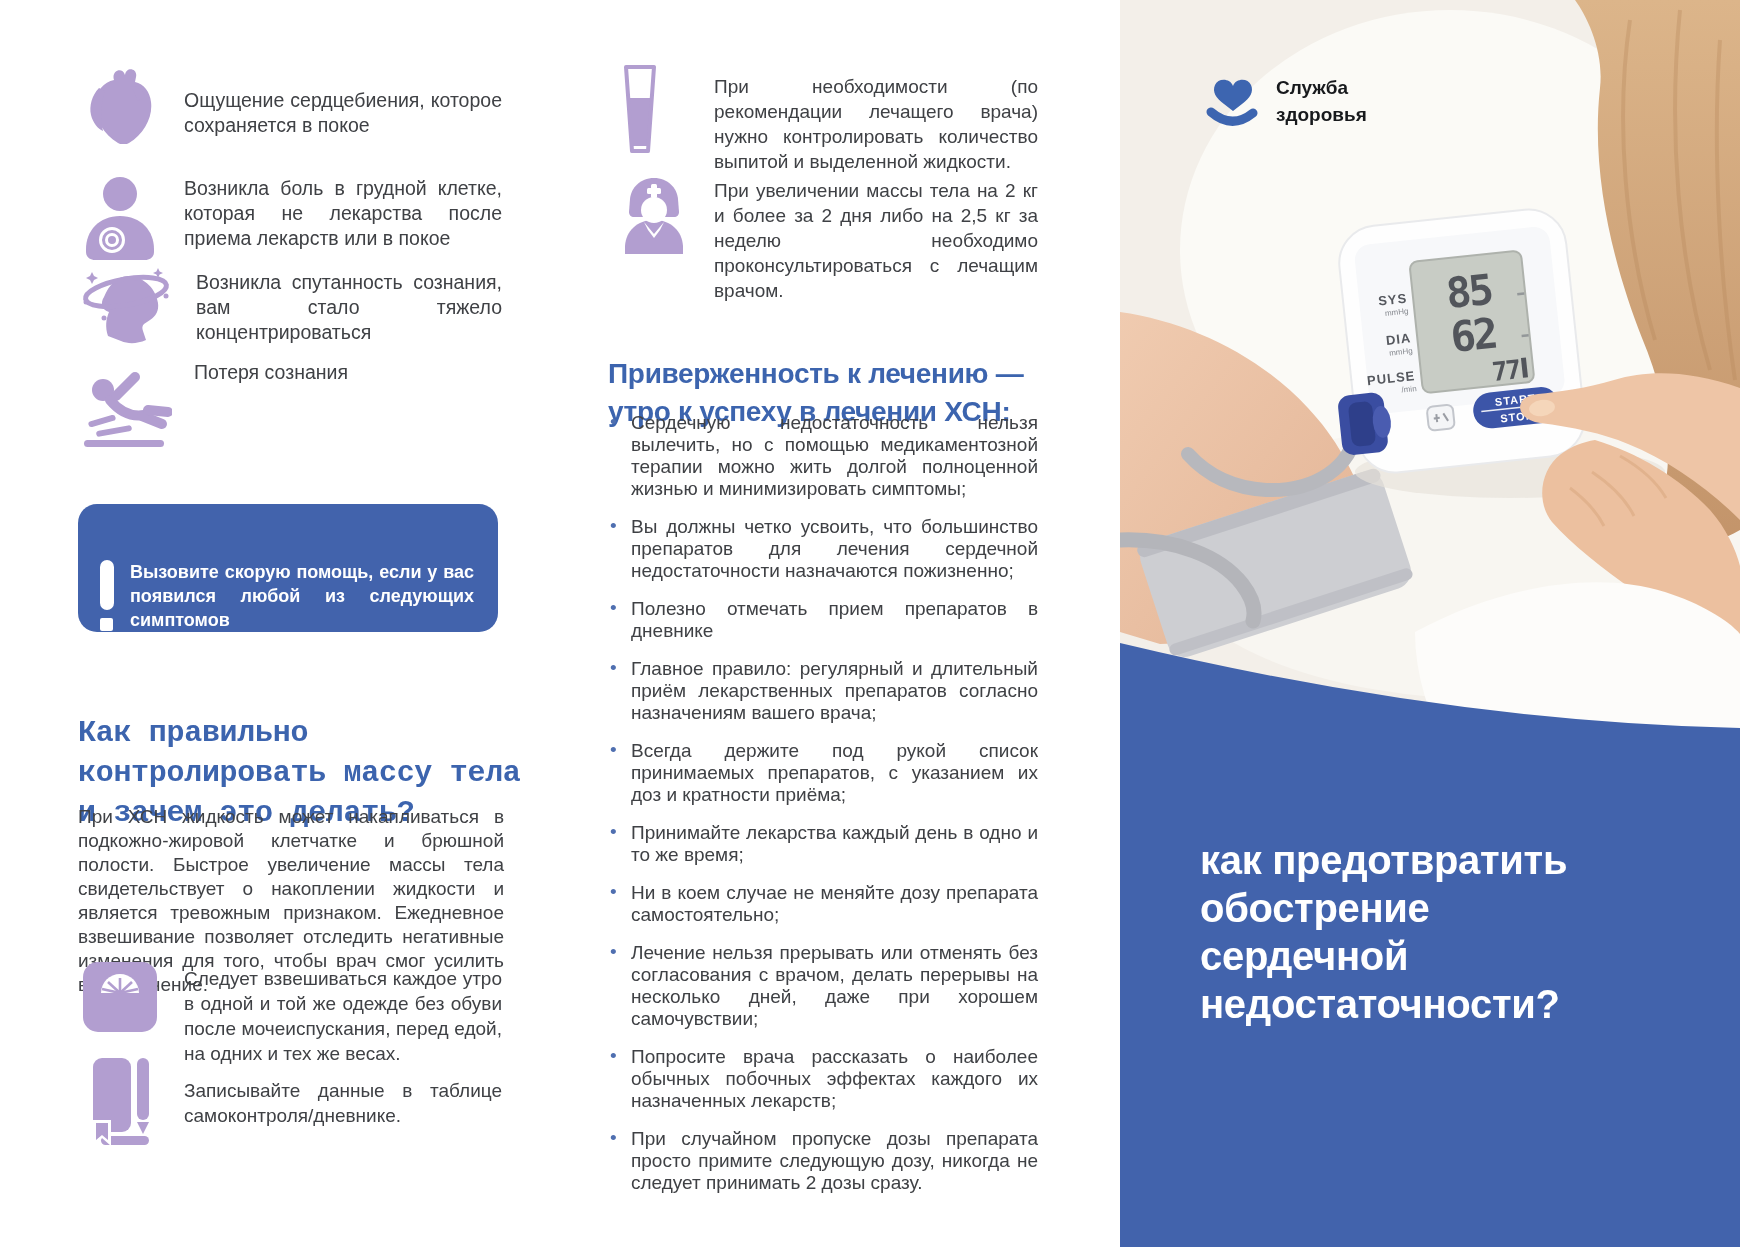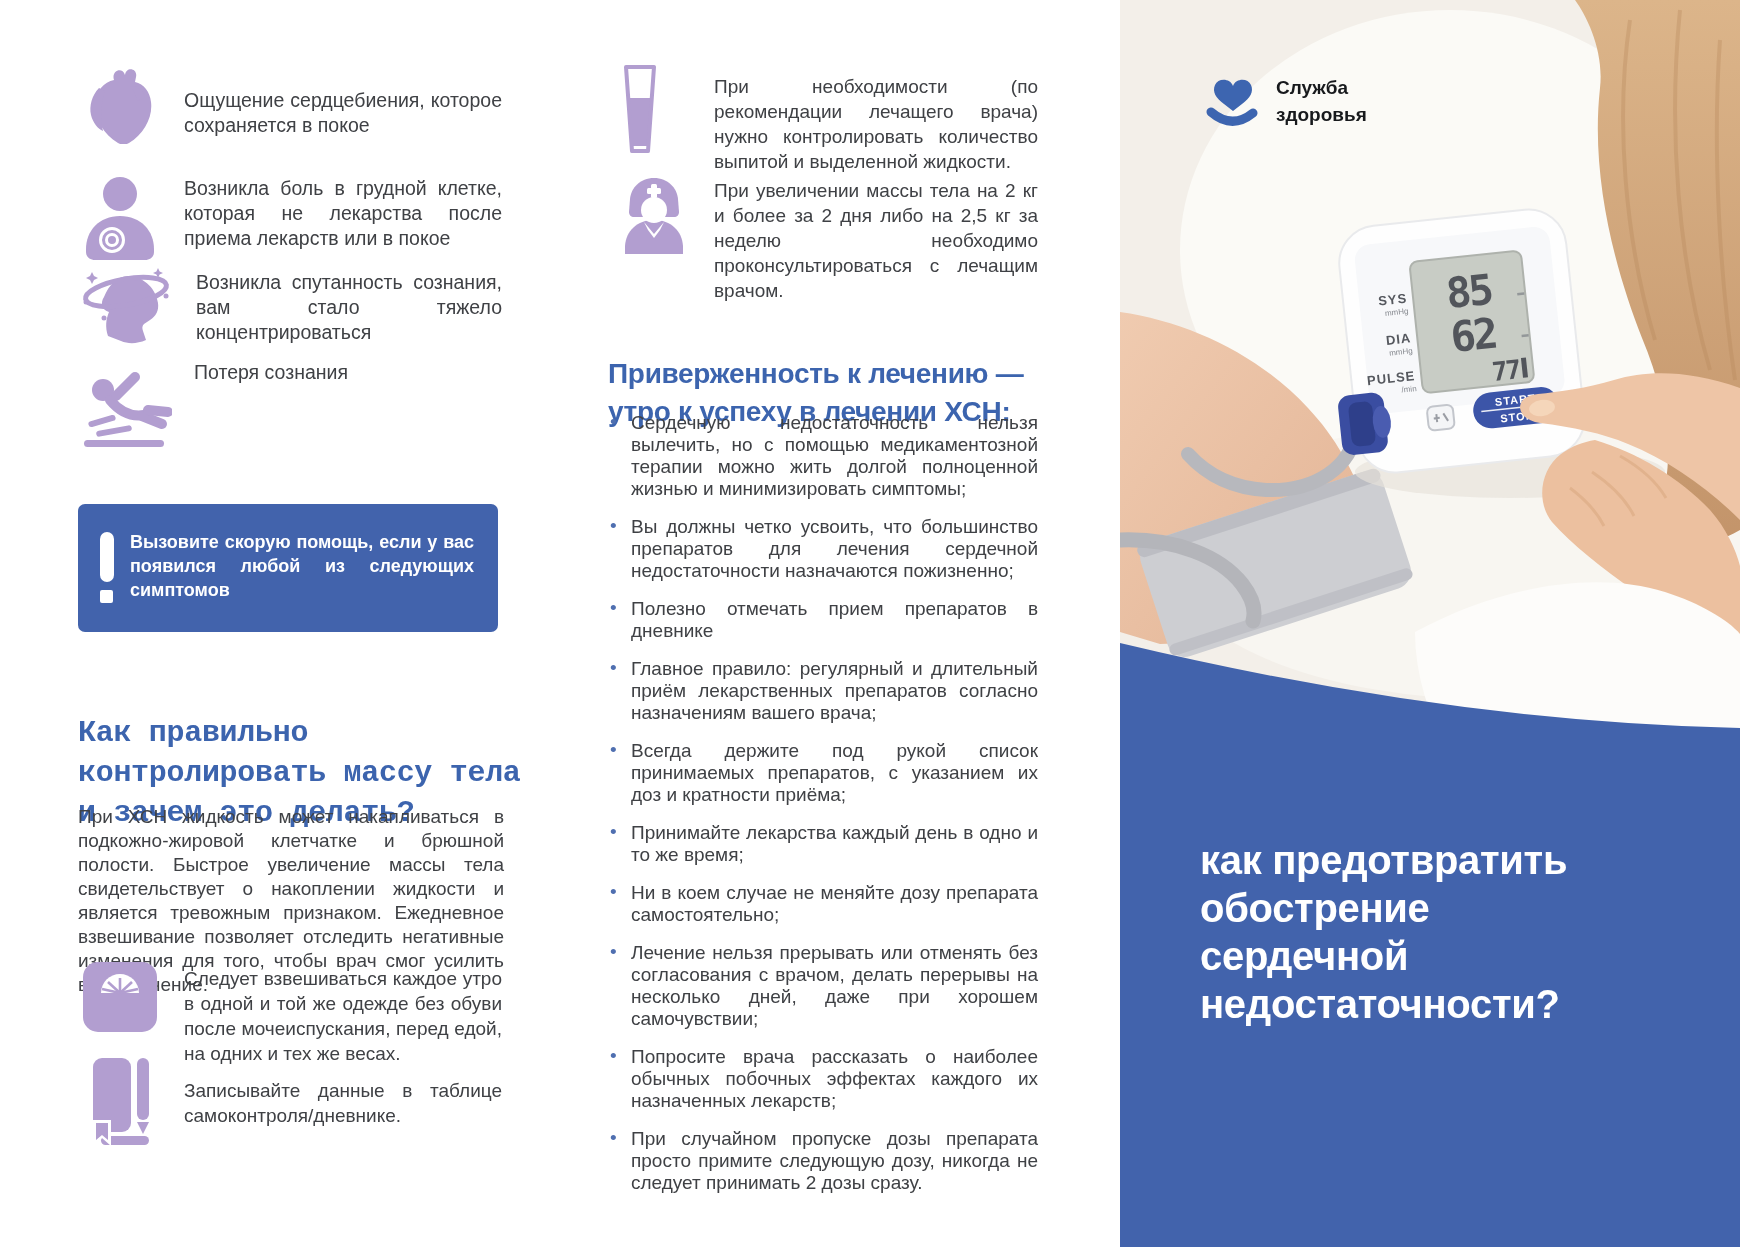--- a/index.html
+++ b/index.html
@@ -9,21 +9,21 @@
   .row{position:absolute;left:78px;width:424px;display:flex;align-items:flex-start;}
   .row .icon-box{flex:0 0 84px;margin-right:22px;display:flex;justify-content:center;}
   .row .txt{flex:1;font-size:19.5px;line-height:25px;text-align:justify;color:#3f4145;}
   
   .mrow{position:absolute;left:560px;width:478px;display:flex;align-items:flex-start;}
   .mrow .icon-box{flex:0 0 132px;box-sizing:border-box;padding-left:64px;margin-right:22px;
                   display:flex;justify-content:flex-start;}
   .mrow .txt{flex:1;font-size:19px;line-height:25px;text-align:justify;}
   
   .alert{position:absolute;left:78px;top:504px;width:420px;height:128px;background:#4263ac;
-         border-radius:7px;box-sizing:border-box;padding:26px 24px 0 22px;display:flex;}
+         border-radius:19px;box-sizing:border-box;padding:26px 24px 0 22px;display:flex;align-items:flex-end;}
   .alert .excl{flex:0 0 14px;margin-right:16px;margin-top:2px;}
   .alert .txt{color:#ffffff;font-weight:bold;font-size:18px;line-height:24px;text-align:justify;}
   
   .h-blue{position:absolute;color:#3c64ae;font-weight:bold;letter-spacing:-0.3px;}
   .h-left{left:78px;top:688px;width:452px;font-size:30px;line-height:40px;font-family:Liberation Mono, monospace;}
   .h-mid{left:608px;top:332px;width:472px;font-size:28px;line-height:38px;}
   
   .para{position:absolute;left:78px;top:786px;width:426px;font-size:19px;line-height:24px;
         text-align:justify;}
   

